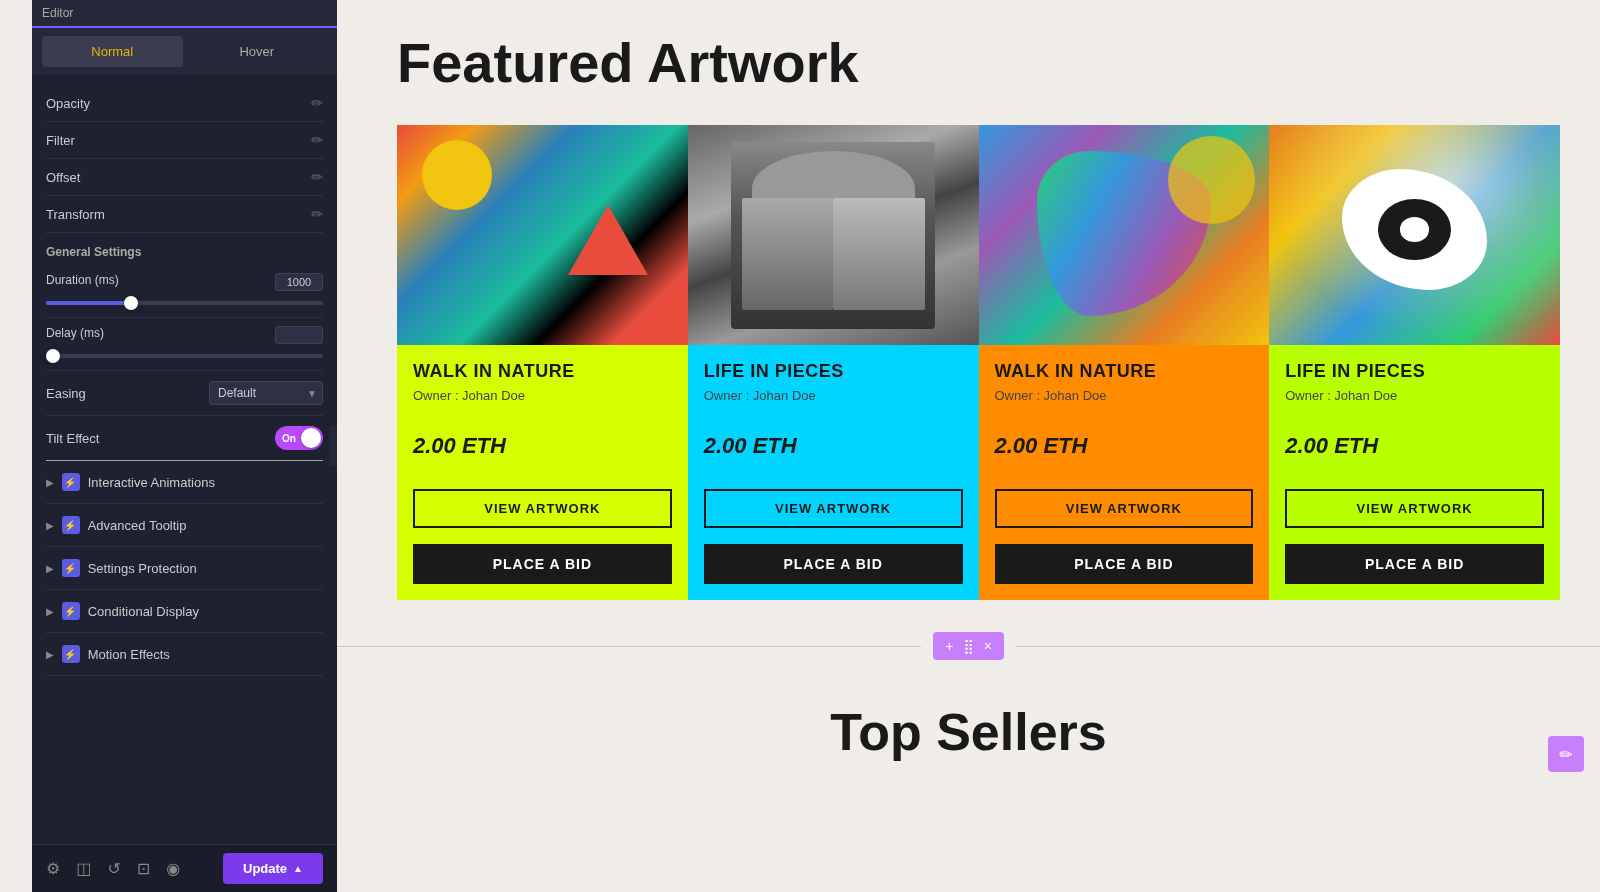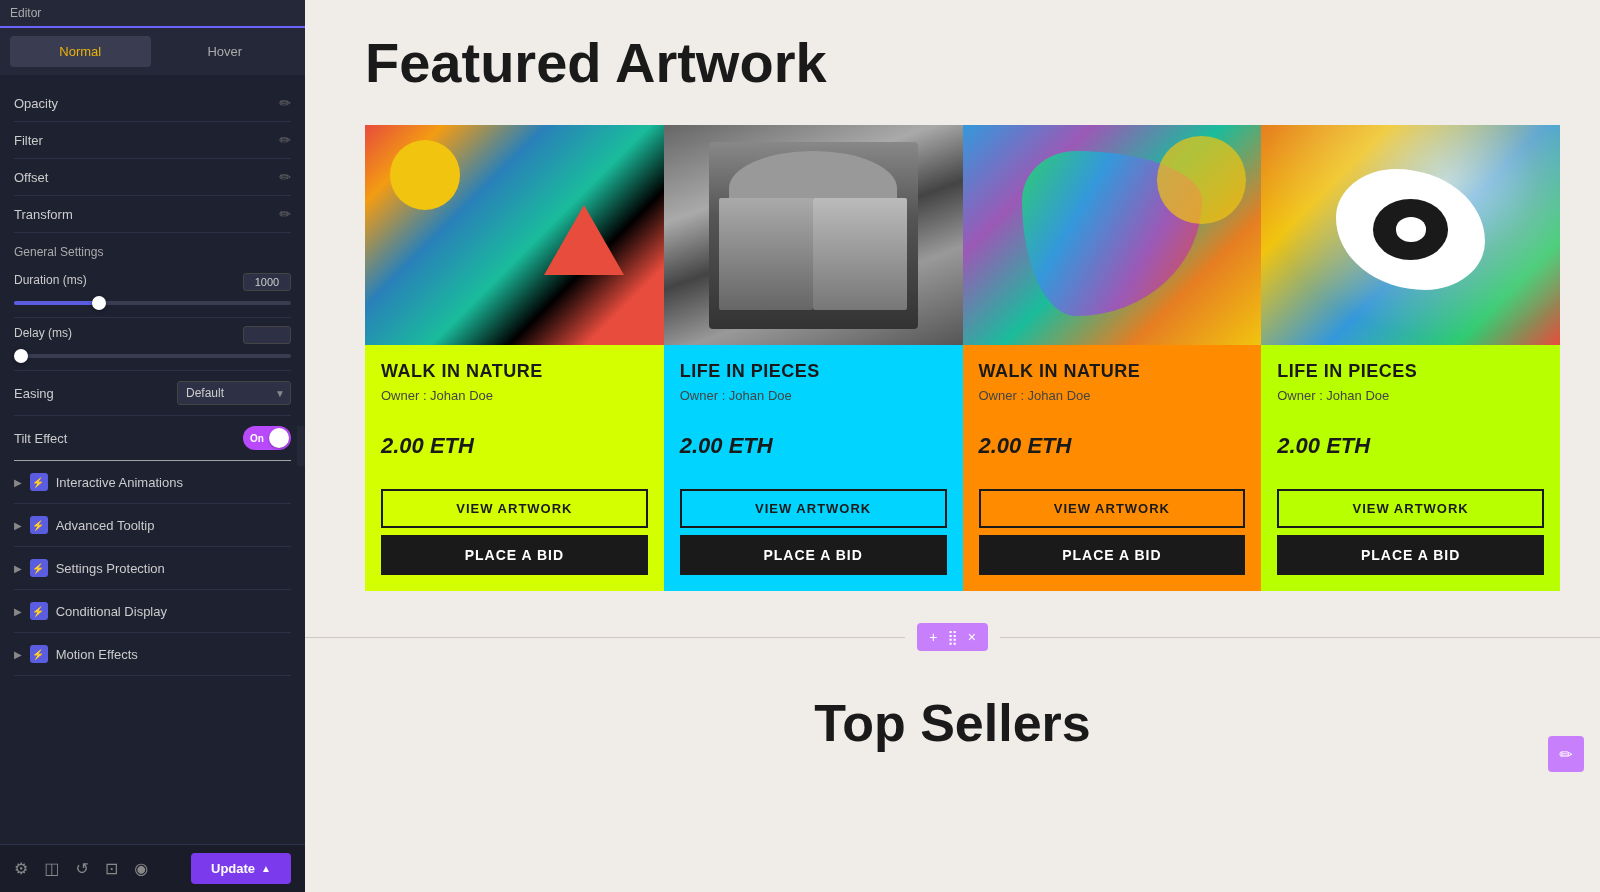--- a/index.html
+++ b/index.html
@@ -9,20 +9,21 @@
     .left-panel {
       width: 305px;
       min-width: 305px;
       background: #1e2130;
       color: #ccc;
       display: flex;
       flex-direction: column;
       height: 100%;
       position: relative;
       overflow: hidden;
+      margin-left: 32px;
     }
 
     
     .editor-bar {
       background: #252838;
       padding: 6px 10px;
       border-bottom: 2px solid #6c63ff;
       font-size: 12px;
       color: #aaa;
     }
@@ -69,21 +70,21 @@
     }
     .settings-row:last-child { border-bottom: none; }
     .edit-icon {
       color: #666;
       cursor: pointer;
       font-size: 14px;
     }
 
     .section-title {
       font-size: 12px;
-      font-weight: 400;
+      font-weight: 700;
       color: #aaa;
       padding: 12px 0 6px 0;
       text-transform: none;
     }
 
     
     .slider-row {
       display: flex;
       flex-direction: column;
       padding: 8px 0;
@@ -345,21 +346,21 @@
       font-size: 22px;
       font-weight: 900;
       color: #1a1a1a;
       margin: 24px 0;
       font-style: italic;
     }
 
     .card-buttons {
       display: flex;
       flex-direction: column;
-      gap: 7px;
+      gap: 16px;
     }
 
     .btn-view {
       background: transparent;
       border: 2px solid #1a1a1a;
       color: #1a1a1a;
       padding: 10px 0;
       text-align: center;
       font-weight: 700;
       font-size: 13px;

